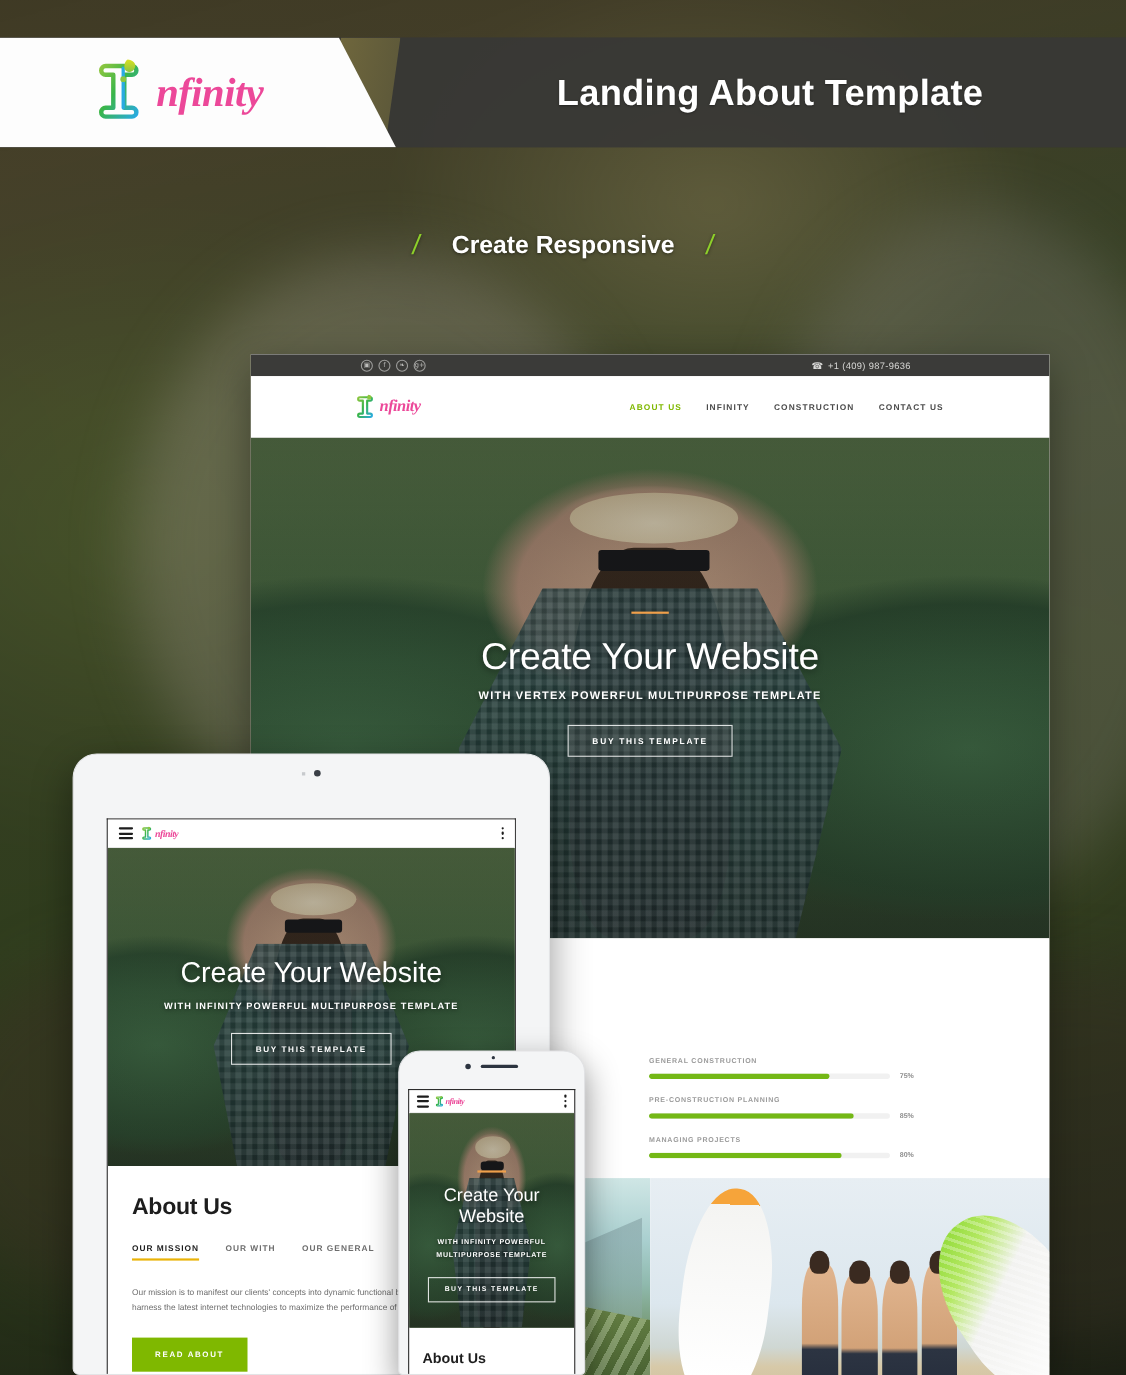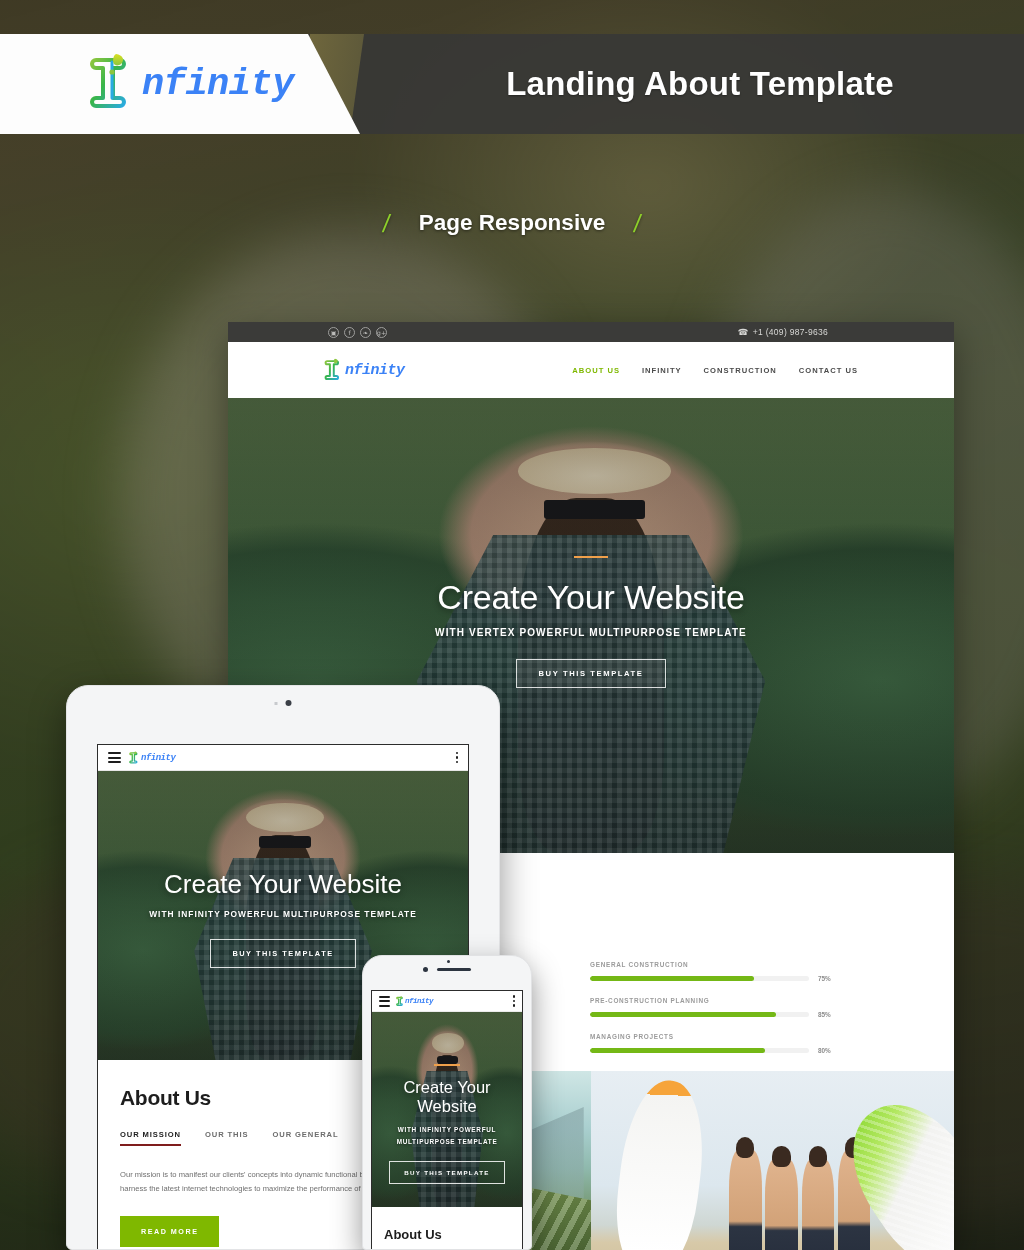--- a/index.html
+++ b/index.html
@@ -56,23 +56,23 @@
     position: absolute; left: 296px; top: 0; width: 80px; height: 100px;
     background: linear-gradient(100deg, rgba(120,110,62,.92), rgba(96,92,58,.75));
     clip-path: polygon(14px 0, 68px 0, 54px 100px, 0 100px);
   }
   .logo-zone {
     position: absolute; left: 88px; top: 0; height: 100px;
     display: flex; align-items: center; gap: 8px; z-index: 3;
   }
   .logo-mark { width: 46px; height: 64px; position: relative; }
   .logo-word {
-    font-family: Liberation Mono, monospace;
+    font-family: Liberation Serif, serif;
     font-style: italic; font-weight: 700;
-    font-size: 37px; color: #3b82f6; letter-spacing: -.5px;
+    font-size: 37px; color: #ec4899; letter-spacing: -.5px;
   }
   .header-title {
     position: absolute; left: 376px; top: 0; width: 648px; height: 100px;
     display: flex; align-items: center; justify-content: center;
     color: #fff; font-size: 33px; font-weight: 700; letter-spacing: .2px;
     text-shadow: 0 1px 2px rgba(0,0,0,.35);
   }
 
   
   .features {
@@ -291,21 +291,21 @@
   .t-h1 { font-size: 26px; font-weight: 400; text-shadow: 0 2px 6px rgba(0,0,0,.4); }
   .t-sub { margin-top: 9px; font-size: 8.4px; letter-spacing: 1px; font-weight: 700; text-shadow: 0 1px 4px rgba(0,0,0,.5); }
   .t-btn {
     margin-top: 20px; border: 1px solid rgba(255,255,255,.85);
     padding: 9px 21px; font-size: 7.4px; letter-spacing: 1.5px; font-weight: 700;
   }
   .t-about { padding: 26px 22px 0 22px; }
   .t-about h2 { font-size: 21px; font-weight: 700; color: #1d1d1d; letter-spacing: -.3px; }
   .t-tabs { display: flex; gap: 24px; margin-top: 20px; }
   .t-tab { font-size: 7.6px; font-weight: 700; letter-spacing: .9px; color: #6d6d6d; padding-bottom: 5px; }
-  .t-tab.active { color: #1d1d1d; border-bottom: 2px solid #7f1d1d; }
+  .t-tab.active { color: #1d1d1d; border-bottom: 2px solid #eab308; }
   .t-body { margin-top: 22px; font-size: 7.6px; line-height: 1.85; color: #6f6f6f; white-space: nowrap; overflow: hidden; }
   .t-readmore {
     margin-top: 20px; display: inline-block; background: #7fb800; color: #fff;
     font-size: 7.2px; font-weight: 700; letter-spacing: 1.5px; padding: 11px 21px;
   }
 
   
   .phone {
     position: absolute; left: 362px; top: 955px; width: 170px; height: 295px;
     background: #f4f5f6; border-radius: 20px 20px 4px 4px;
@@ -373,21 +373,21 @@
         <circle cx="24" cy="20" r="2.6" fill="#8dc63f"></circle>
       </svg>
     </span>
     <span class="logo-word">nfinity</span>
   </div>
   <div class="header-title">Landing About Template</div>
 </div>
 
 <div class="features">
   <span class="feature-sep">/</span>
-  <span class="feature">Page Responsive</span>
+  <span class="feature">Create Responsive</span>
   <span class="feature-sep">/</span>
 </div>
 
 <div class="desktop">
 
   <div class="d-topbar">
     <div class="socials">
       <span class="soc">▣</span>
       <span class="soc">f</span>
       <span class="soc">❧</span>
@@ -519,26 +519,26 @@
       <div class="t-hero-copy">
         <div class="t-h1">Create Your Website</div>
         <div class="t-sub">WITH INFINITY POWERFUL MULTIPURPOSE TEMPLATE</div>
         <div class="t-btn">BUY THIS TEMPLATE</div>
       </div>
     </div>
     <div class="t-about">
       <h2>About Us</h2>
       <div class="t-tabs">
         <span class="t-tab active">OUR MISSION</span>
-        <span class="t-tab">OUR THIS</span>
+        <span class="t-tab">OUR WITH</span>
         <span class="t-tab">OUR GENERAL</span>
       </div>
       <div class="t-body">Our mission is to manifest our clients' concepts into dynamic functional busi</div>
       <div class="t-body" style="margin-top:0">harness the latest internet technologies to maximize the performance of our</div>
-      <div class="t-readmore">READ MORE</div>
+      <div class="t-readmore">READ ABOUT</div>
     </div>
   </div>
 </div>
 
 <div class="phone">
   <div class="ph-top">
     <span class="dot"></span>
     <span class="speaker"></span>
     <span class="micro"></span>
   </div>

